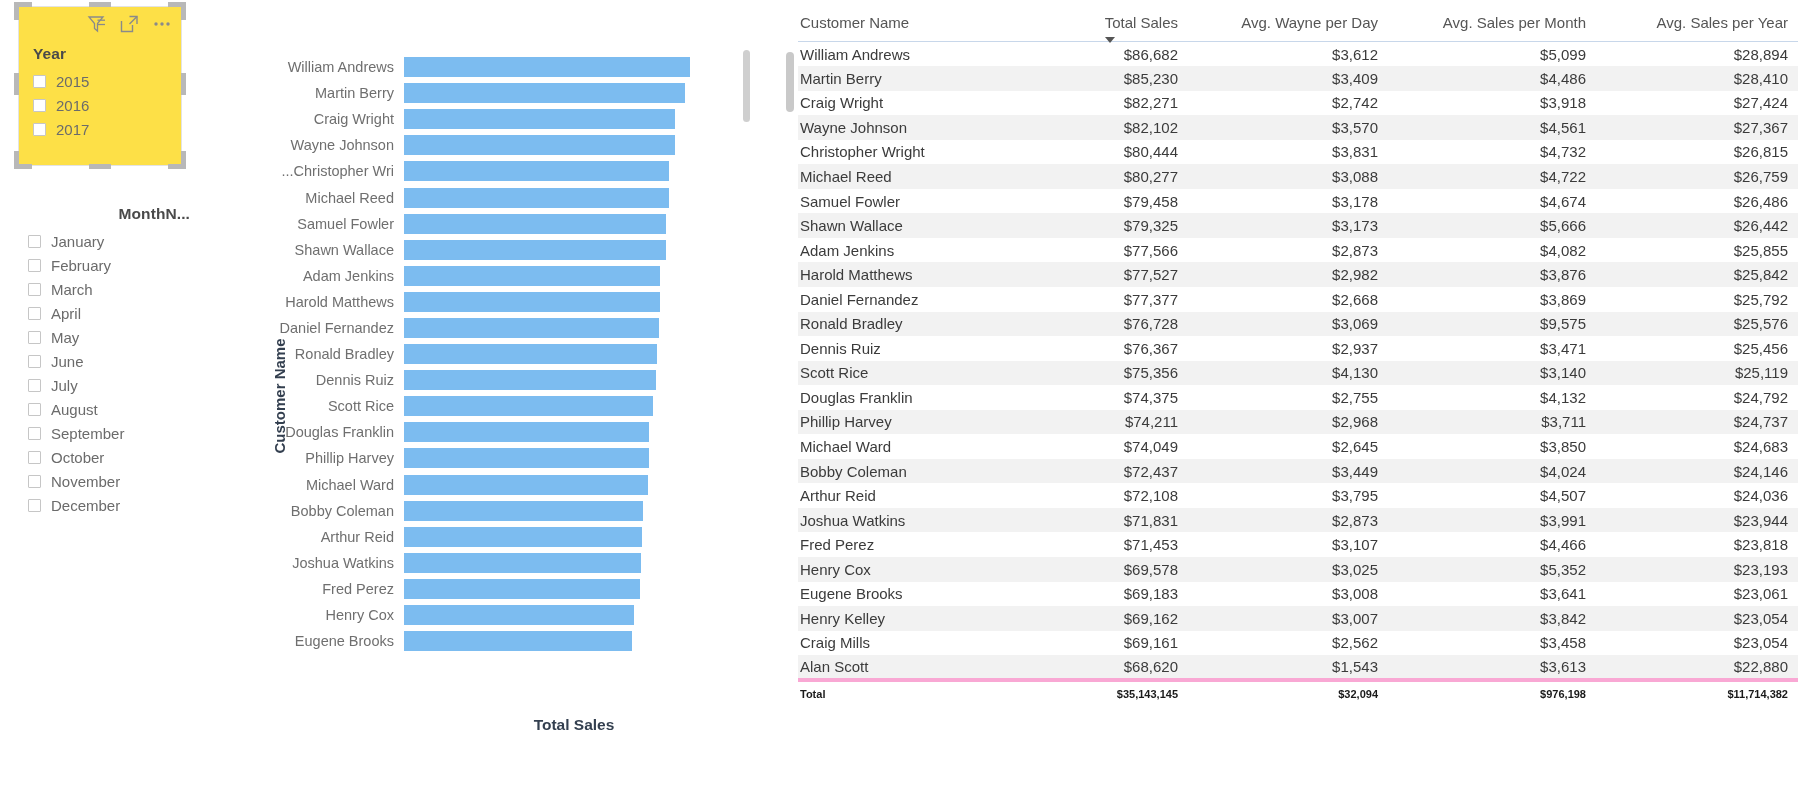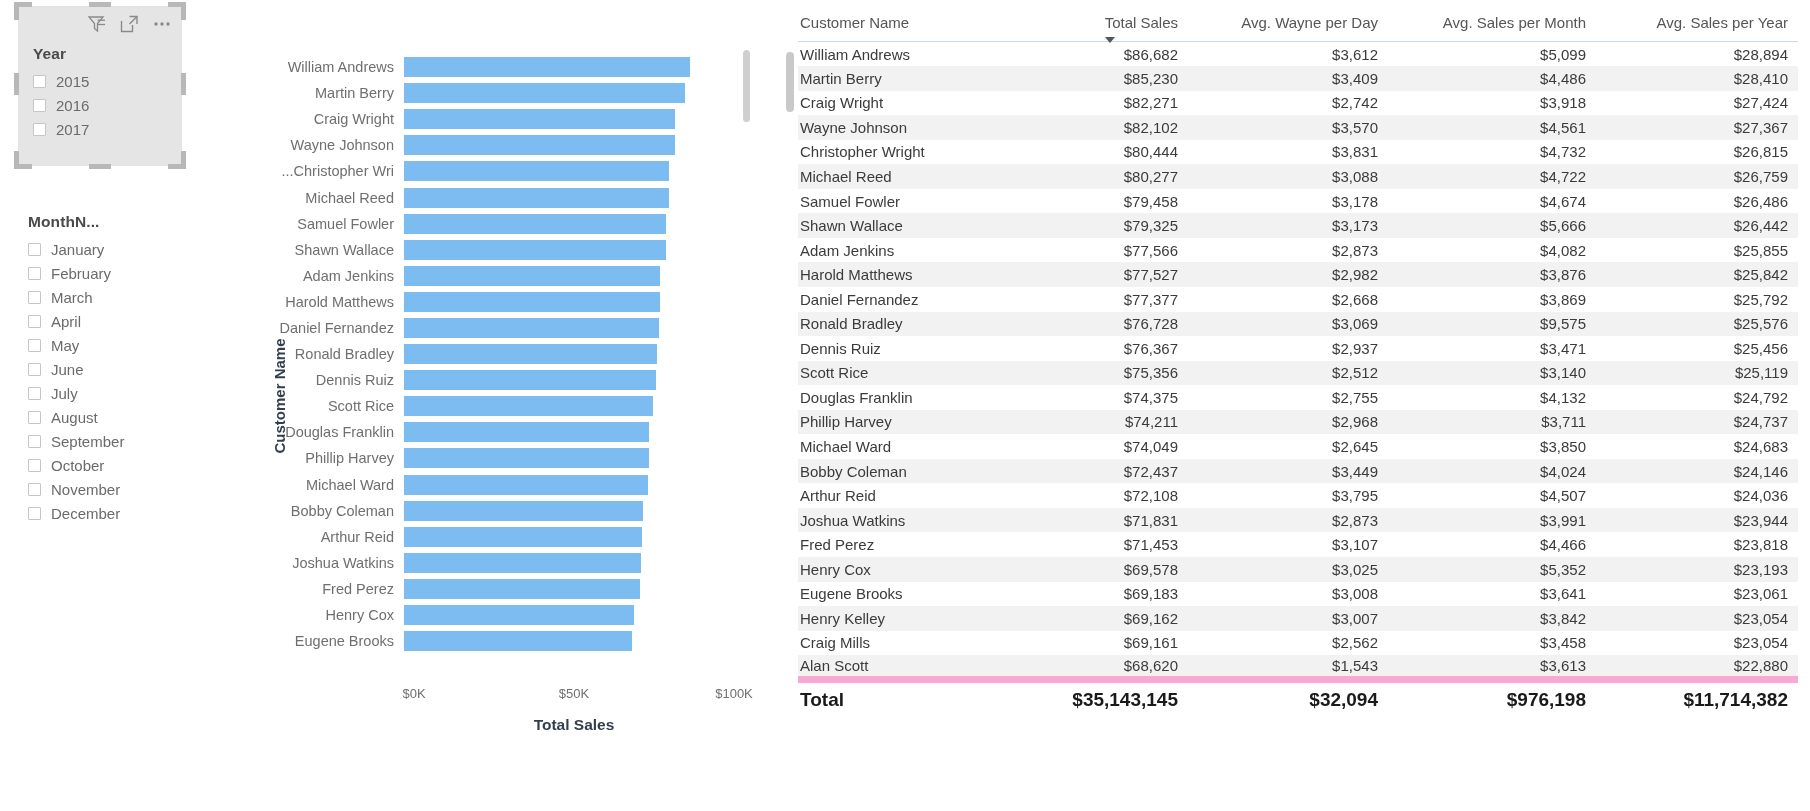--- a/index.html
+++ b/index.html
@@ -11,21 +11,21 @@
     color:#333;
     overflow:hidden;
     position:relative;
   }
 
   
   #left-panel { position:absolute; left:0; top:0; width:200px; height:811px; }
 
   .slicer-year {
     position:absolute; left:18px; top:6px; width:164px; height:160px;
-    background:#e5e5e5; border:1px solid #e3e3e3;
+    background:#fde047; border:1px solid #e3e3e3;
   }
   .sel-handle { position:absolute; background:#b8b8b8; }
   .h-corner-h { width:18px; height:5px; }
   .h-corner-v { width:5px; height:18px; }
   .h-mid-h { width:22px; height:5px; }
   .h-mid-v { width:5px; height:22px; }
 
   .slicer-header-icons {
     position:absolute; right:8px; top:6px;
     display:flex; align-items:center; gap:11px;
@@ -46,21 +46,21 @@
   }
   .sl-check {
     width:13px; height:13px; border:1px solid #c6c6c6; background:#fff;
     flex:none; border-radius:1px;
   }
   .sl-label { font-size:15px; color:#6b6b6b; white-space:nowrap; }
 
   .slicer-month {
     position:absolute; left:18px; top:205px; width:172px;
   }
-  .slicer-month .slicer-title { position:static; margin:8px 0 6px 10px; display:block; }
+  .slicer-month .slicer-title { position:static; margin:0 0 6px 10px; display:block;text-align:right; }
   .slicer-month .slicer-items { position:static; margin-left:10px; }
 
   
   #chart-panel { position:absolute; left:200px; top:0; width:580px; height:811px; }
 
   #chart-title {
     position:absolute; left:28px; top:8px;
     font-size:19.5px; font-weight:bold; color:#333f4f;
     white-space:nowrap; letter-spacing:.1px;
   }
@@ -144,22 +144,22 @@
 
   #grid tbody td {
     font-size:15px; color:#3b3b3b; height:24.55px;
     padding:0 10px 0 0; white-space:nowrap;
   }
   #grid tbody td.td-name { text-align:left; padding-left:2px; }
   #grid tbody td.td-num  { text-align:right; }
   #grid tbody tr.banded td { background:#f2f2f2; }
 
   #grid tfoot td {
-    font-size:19px; font-weight:bold; color:#1a1a1a;
-    padding:6px 10px 4px 0; border-top:7px solid #f9a8d4; background:#fff;
+    font-size:11px; font-weight:bold; color:#1a1a1a;
+    padding:6px 10px 4px 0; border-top:4px solid #f9a8d4; background:#fff;
   }
   #grid tfoot td.td-name { text-align:left; padding-left:2px; }
   #grid tfoot td.td-num  { text-align:right; }
 </style>
 </head>
 <body>
 
 <div id="left-panel">
 
   <div class="slicer-year">
@@ -412,25 +412,20 @@
           </div>
         </div>
         <div class="bar-row">
           <div class="bar-cat">Eugene Brooks</div>
           <div class="bar-track">
             <div class="bar-fill" style="width: 69.183%; background: rgb(124, 188, 240);"></div>
           </div>
         </div>
       </div>
 
-    <div id="x-axis">
-        <span class="x-tick" style="left: 0%;">$0K</span>
-        <span class="x-tick" style="left: 50%;">$50K</span>
-        <span class="x-tick" style="left: 100%;">$100K</span>
-      </div>
     <div id="x-axis-title">Total Sales</div>
 
     <div id="chart-scroll-track">
       <div id="chart-scroll-thumb"></div>
     </div>
   </div>
 </div>
 
 <div id="table-panel">
   <div id="table-scroll-track">
@@ -555,21 +550,21 @@
         <tr>
           <td class="td-name">Dennis Ruiz</td>
           <td class="td-num">$76,367</td>
           <td class="td-num">$2,937</td>
           <td class="td-num">$3,471</td>
           <td class="td-num">$25,456</td>
         </tr>
         <tr class="banded">
           <td class="td-name">Scott Rice</td>
           <td class="td-num">$75,356</td>
-          <td class="td-num">$2,512</td>
+          <td class="td-num">$4,130</td>
           <td class="td-num">$3,140</td>
           <td class="td-num">$25,119</td>
         </tr>
         <tr>
           <td class="td-name">Douglas Franklin</td>
           <td class="td-num">$74,375</td>
           <td class="td-num">$2,755</td>
           <td class="td-num">$4,132</td>
           <td class="td-num">$24,792</td>
         </tr>

